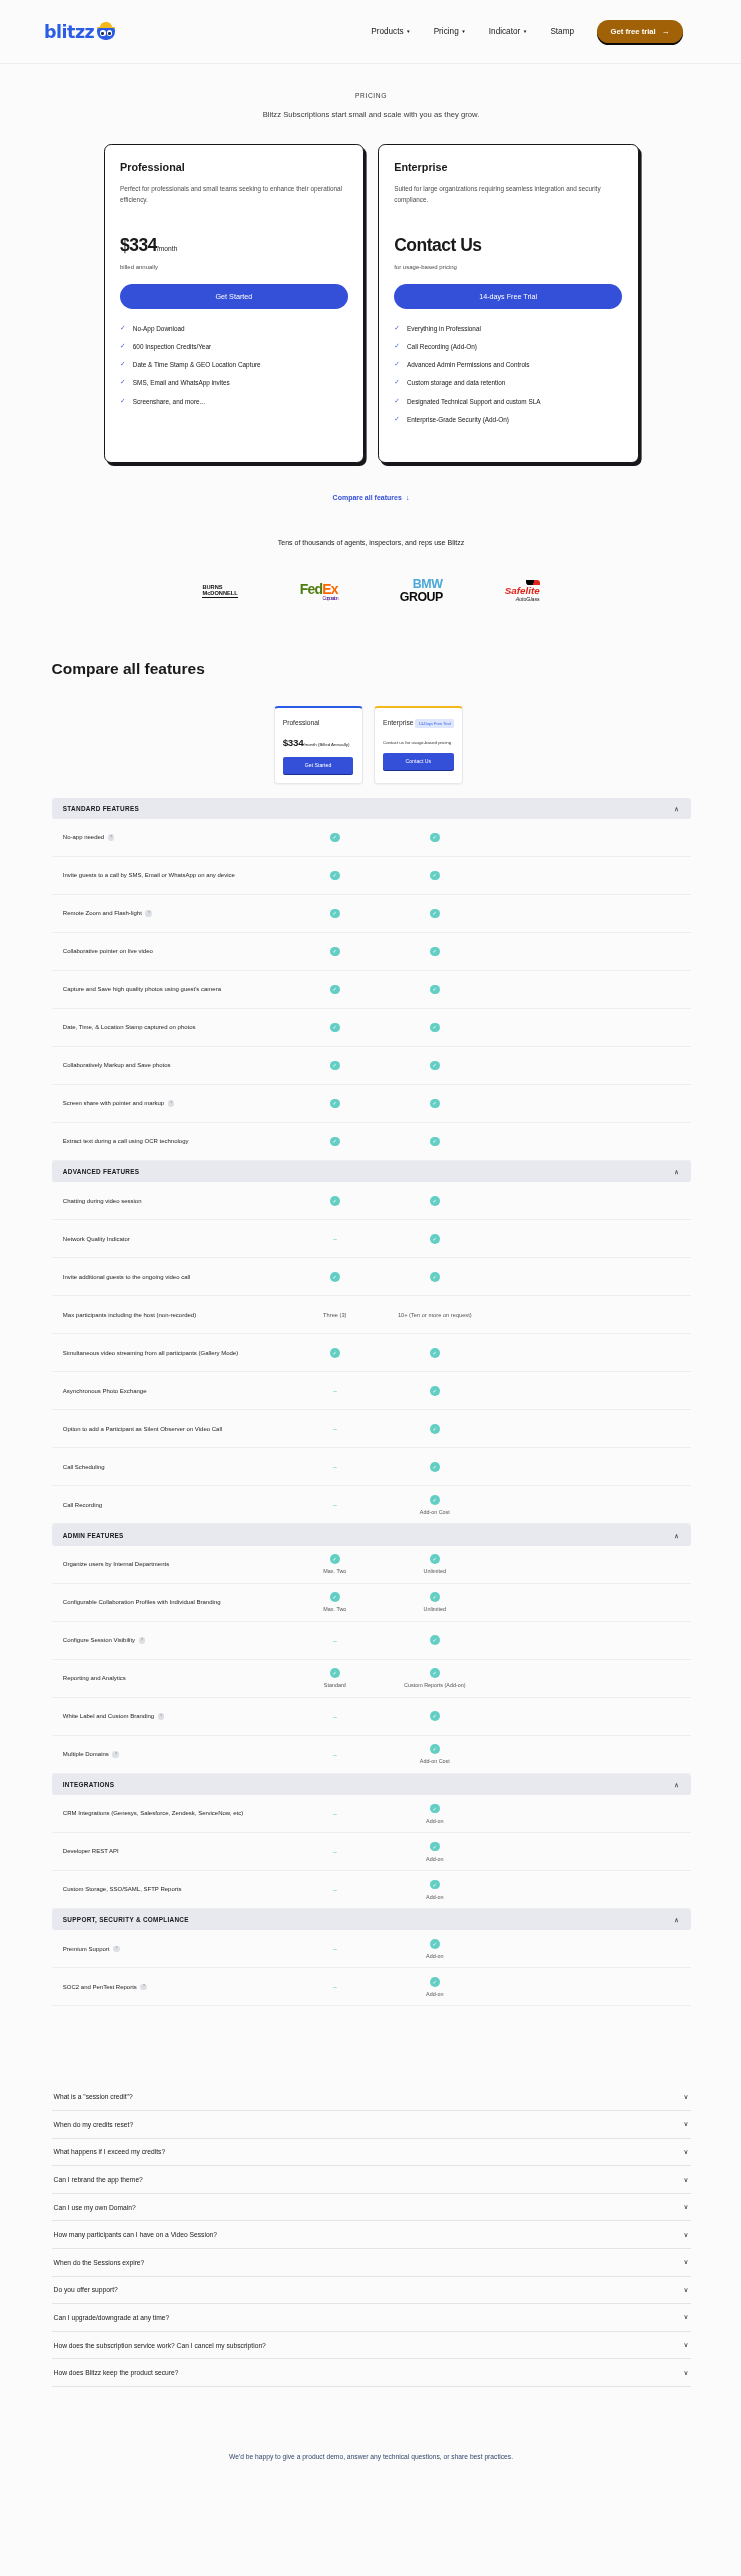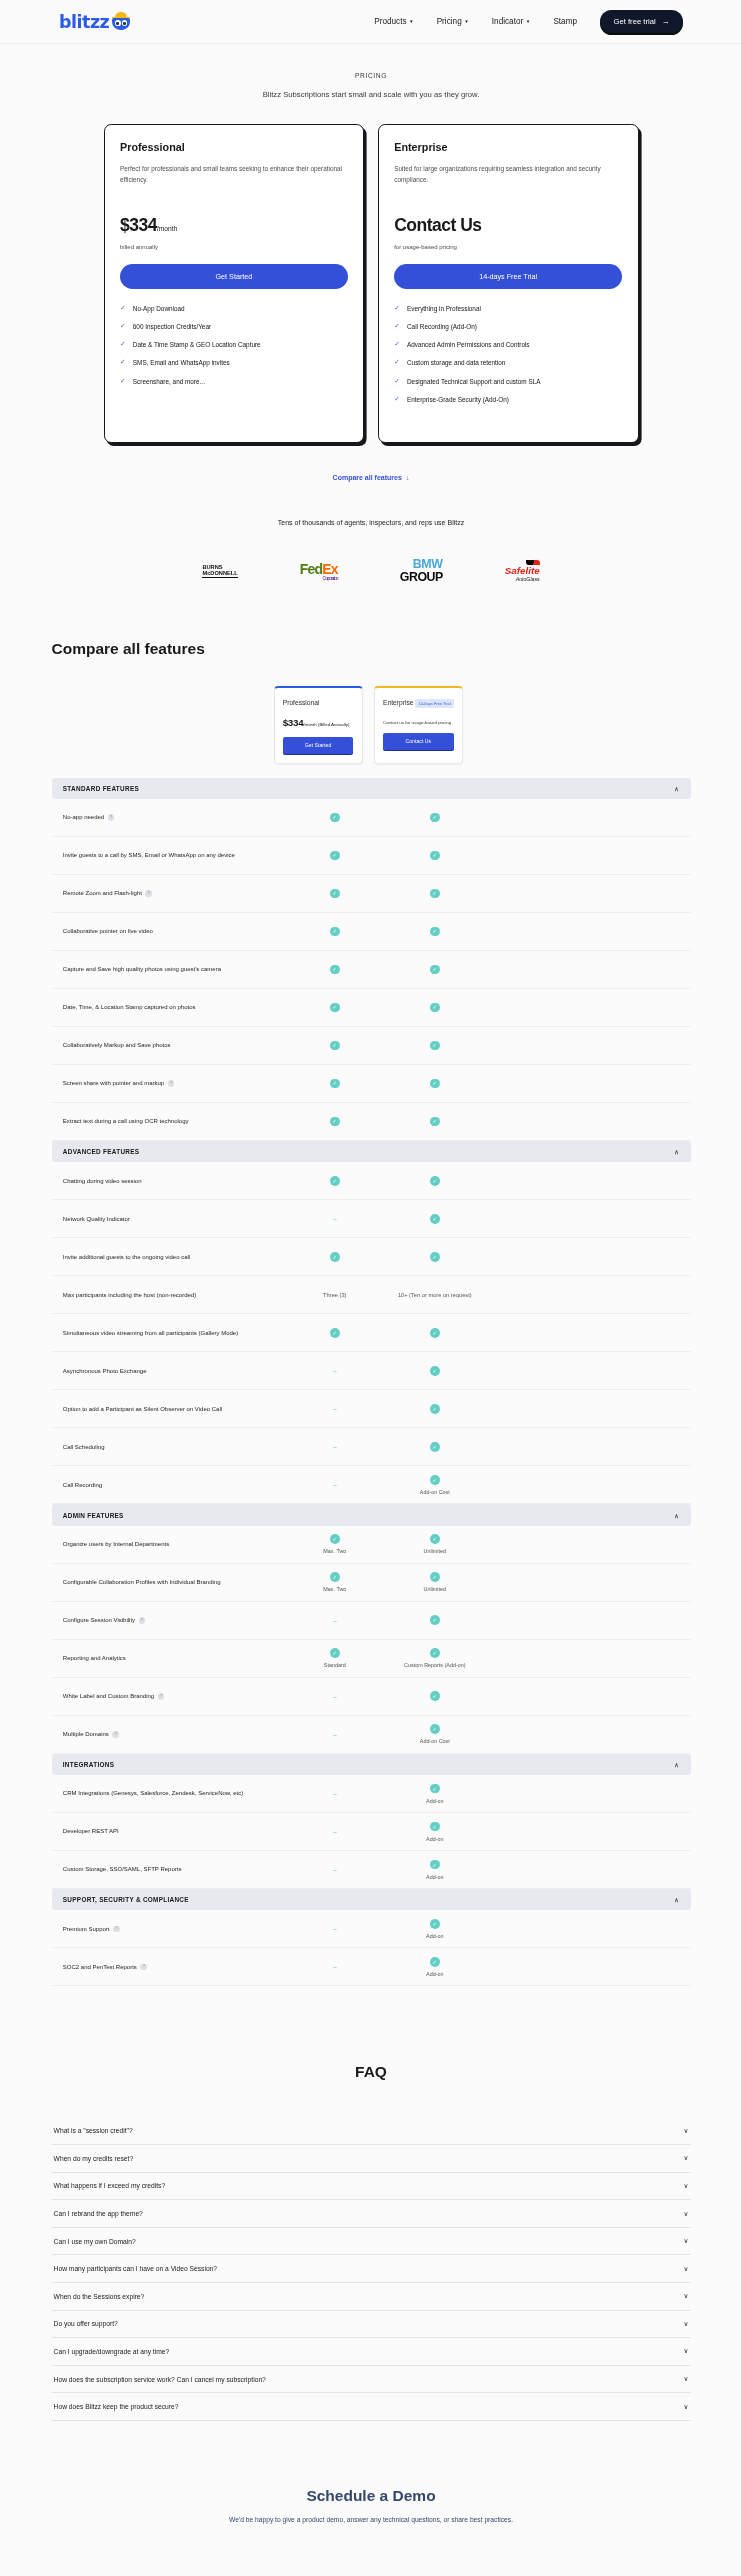--- a/index.html
+++ b/index.html
@@ -6,40 +6,40 @@
   body {
     font-family: "Liberation Sans", sans-serif;
     background: #fbfbfb;
     color: #1a1a1a;
     width: 742px;
   }
   .wrap { width: 639px; margin: 0 auto; }
 
   
   header.site-header {
-    height: 44px; background: #fbfbfb;
+    height: 64px; background: #fbfbfb;
     display: flex; align-items: center;
     border-bottom: 0.5px solid #eceef0;
-    padding: 0 59px 0 59px;
+    padding: 0 59px 0 44px;
   }
   .logo { display: flex; align-items: center; gap: 1px; }
   .logo-text { font-size: 17.5px; font-weight: 700; color: #2b5ce6; letter-spacing: -0.5px; font-family: "DejaVu Sans", sans-serif; }
   .owl { width: 21.6px; height: 18.5px; position: relative; }
   .owl .hat { position:absolute; top:0; left:4.6px; width:12.4px; height:5.7px; background:#f5b81c; border-radius:6.2px 6.2px 1px 1px; }
   .owl .hat:after{content:"";position:absolute;bottom:-1.5px;left:-2.6px;width:17.5px;height:2.1px;background:#f5b81c;border-radius:1.5px;}
   .owl .body { position:absolute; top:5.7px; left:2.1px; width:17.5px; height:12.4px; background:#2b5ce6; border-radius:2.1px 2.1px 8.2px 8.2px; }
   .owl .eye { position:absolute; top:8.2px; width:5.7px; height:5.7px; background:#fff; border-radius:50%; }
   .owl .eye.l{left:4.6px;} .owl .eye.r{left:11.3px;}
   .owl .eye:after{content:"";position:absolute;top:1.5px;left:1.5px;width:2.6px;height:2.6px;background:#1a2b5e;border-radius:50%;}
   nav.main-nav { margin-left: auto; display: flex; align-items: center; gap: 23px; }
   nav.main-nav a { color: #16181c; text-decoration: none; font-size: 8.2px; display:flex; align-items:center; gap:2.6px;}
   .caret { font-size: 4.6px; color:#16181c; }
   .btn-trial {
-    background: #0f172a; color:#fff; border:none; border-radius: 14.4px;
-    padding: 7.2px 13.4px; font-size: 7.7px; font-weight: 400;
+    background: #a16207; color:#fff; border:none; border-radius: 14.4px;
+    padding: 7.2px 13.4px; font-size: 7.7px; font-weight: 700;
     display:flex; align-items:flex-start; gap:6.2px; cursor:pointer;
     box-shadow: 0 2.1px 0 #0c0c0c;
     font-family: "Liberation Sans", sans-serif;
   }
 
   
   .hero { padding-top: 28px; text-align: center; }
   .eyebrow { font-size: 6.7px; letter-spacing: 0.6px; color:#3a3a3a; font-weight:500; }
   h1.hero-title { font-size: 24px; margin-top: 16.5px; font-weight: 700; letter-spacing:-0.3px; }
   .hero-sub { font-size: 7.7px; color:#3b3b3b; margin-top: 11.3px; }
@@ -531,21 +531,20 @@
           <span>SOC2 and PenTest Reports</span>
           <span class="qmark">?</span>
         </div>
         <div class="cell"><span class="dash">–</span></div>
         <div class="cell"><span class="check">✓</span><span class="sub">Add-on</span></div>
       </div>
     </div>
 </section>
 
 <section class="faq-sec wrap">
-  <h2 class="faq-h">FAQ</h2>
   <div class="faq-list" id="faq-list">
       <div class="faq-item">
         <span>What is a "session credit"?</span>
         <span class="chev">∨</span>
       </div>
       <div class="faq-item">
         <span>When do my credits reset?</span>
         <span class="chev">∨</span>
       </div>
       <div class="faq-item">
@@ -581,16 +580,15 @@
         <span class="chev">∨</span>
       </div>
       <div class="faq-item">
         <span>How does Blitzz keep the product secure?</span>
         <span class="chev">∨</span>
       </div>
     </div>
 </section>
 
 <section class="demo-sec wrap">
-  <h2 class="demo-h">Schedule a Demo</h2>
   <div class="demo-sub">We'd be happy to give a product demo, answer any technical questions, or share best practices.</div>
 </section>
 
 
 </body></html>

